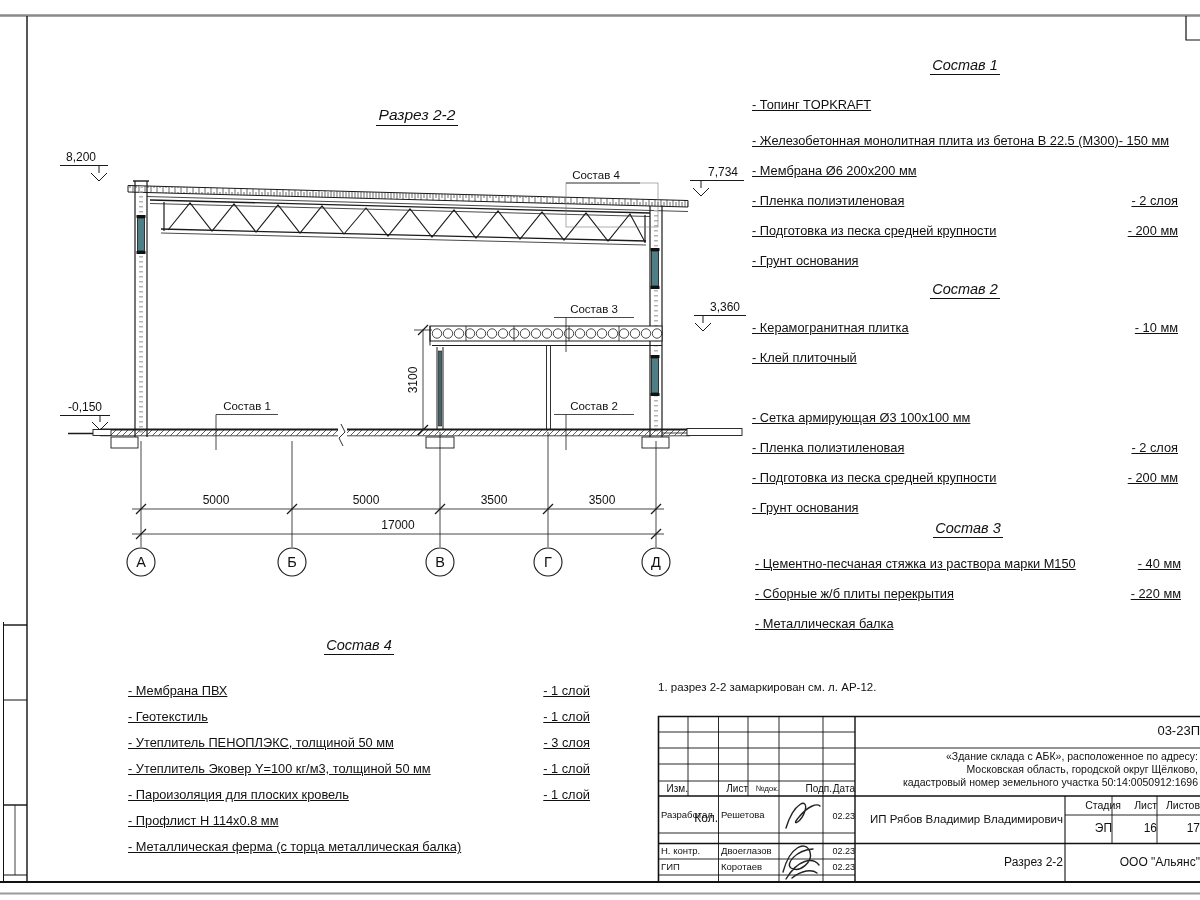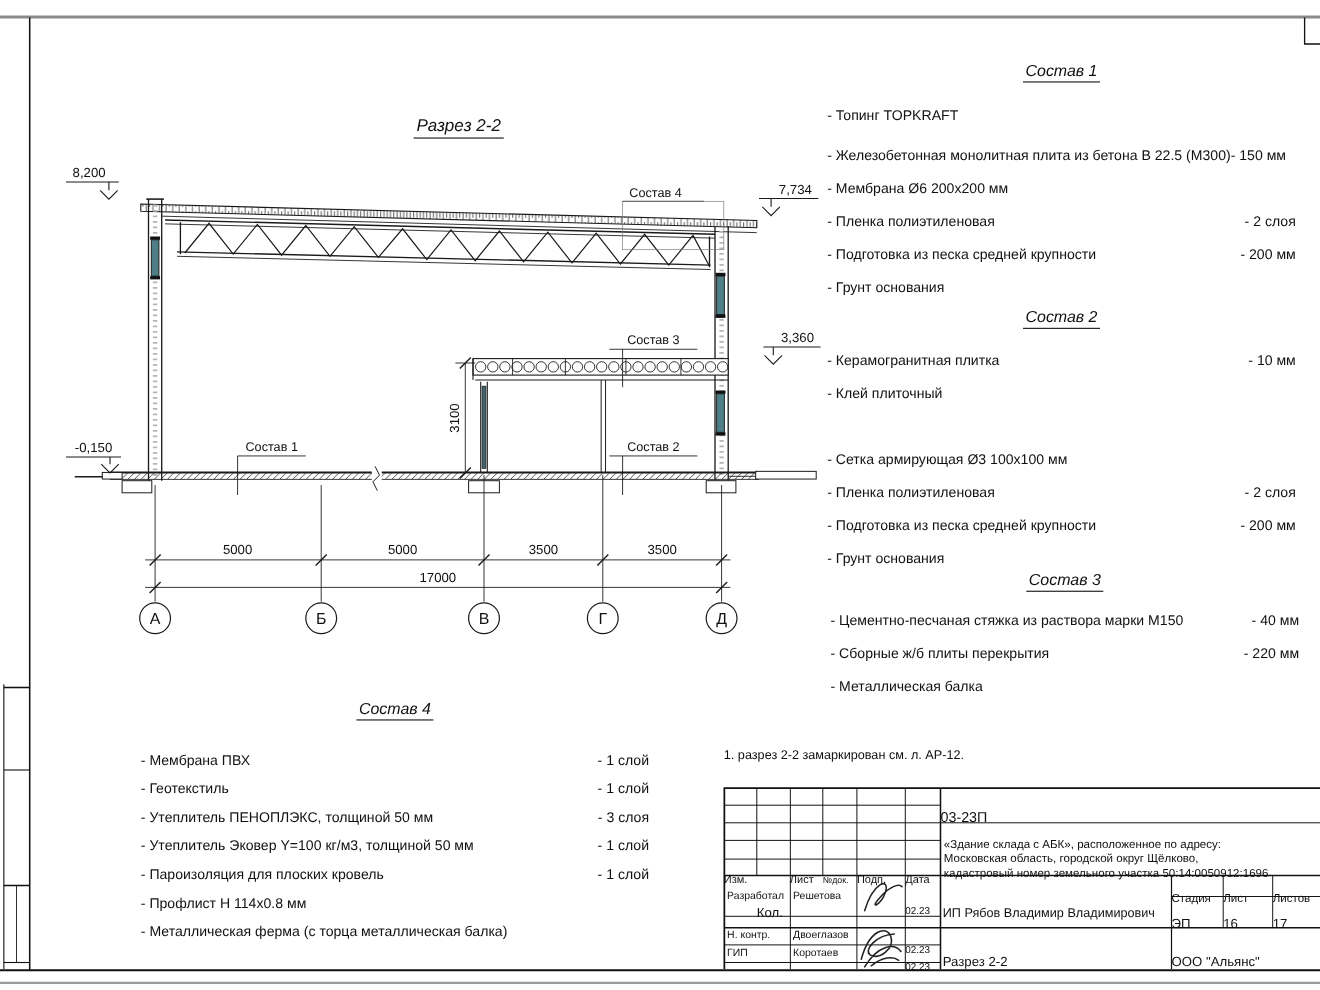--- a/index.html
+++ b/index.html
@@ -7,33 +7,33 @@
        font-family:"Liberation Sans", sans-serif;color:#111;overflow:hidden;}
   .abs{position:absolute;}
   #sheet{position:absolute;left:0;top:0;width:1200px;height:900px;background:#ffffff;}
   svg text{font-family:"Liberation Sans", sans-serif;fill:#111;}
 
   
   .spec-list{position:absolute;}
   .spec-title{position:absolute;left:0;right:0;text-align:center;font-style:italic;font-size:14.5px;}
   .spec-title span{border-bottom:1px solid #111;padding:0 2px 1px 2px;}
   .spec-row{position:absolute;left:0;right:0;display:flex;justify-content:space-between;
-            font-size:12.8px;white-space:nowrap;}
+            font-size:12.8px;white-space:nowrap;text-decoration:underline;}
   .spec-row .val{text-align:center;}
 
   
   .dwg-title{position:absolute;left:352px;top:106px;width:130px;text-align:center;
              font-style:italic;font-size:15.5px;}
   .dwg-title span{border-bottom:1.2px solid #111;padding:0 3px 2px 3px;}
 
   .note{position:absolute;left:658px;top:681px;font-size:11.5px;}
 
   
   .tb{position:absolute;font-size:10px;line-height:1.1;}
-  .ctr{text-align:left;margin-top:12px;}
+  .ctr{text-align:right;}
 </style>
 </head>
 <body>
 
 <div id="sheet">
 
 <svg class="abs" style="left:0;top:0" width="1200" height="900" viewBox="0 0 1200 900">
   <defs>
     <pattern id="floorHatch" width="6" height="6" patternUnits="userSpaceOnUse">
       <path d="M-1,7 L7,-1" stroke="#333" stroke-width="0.8" fill="none"></path>

